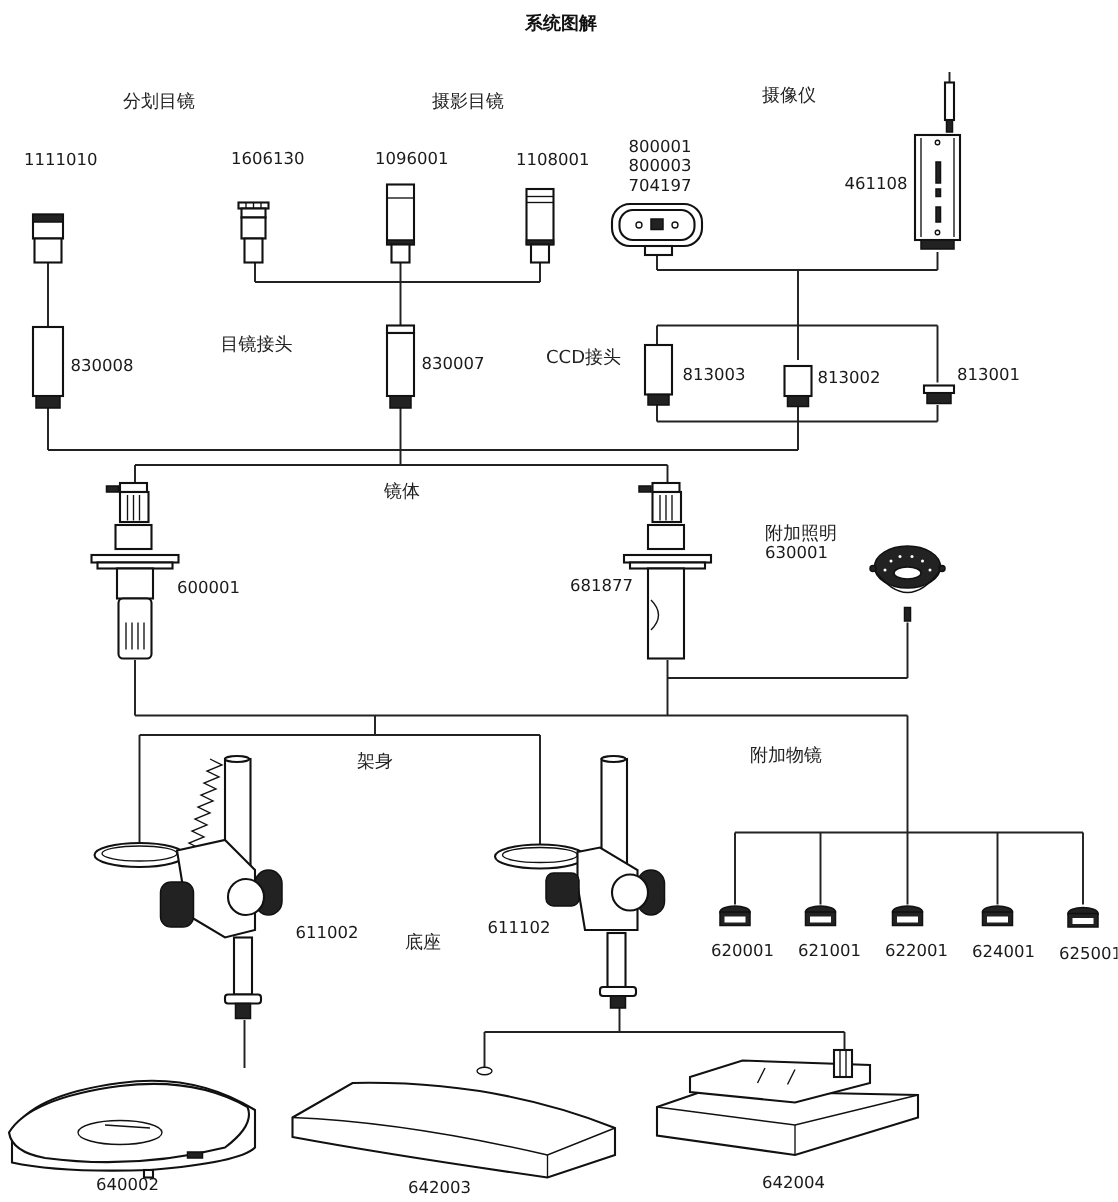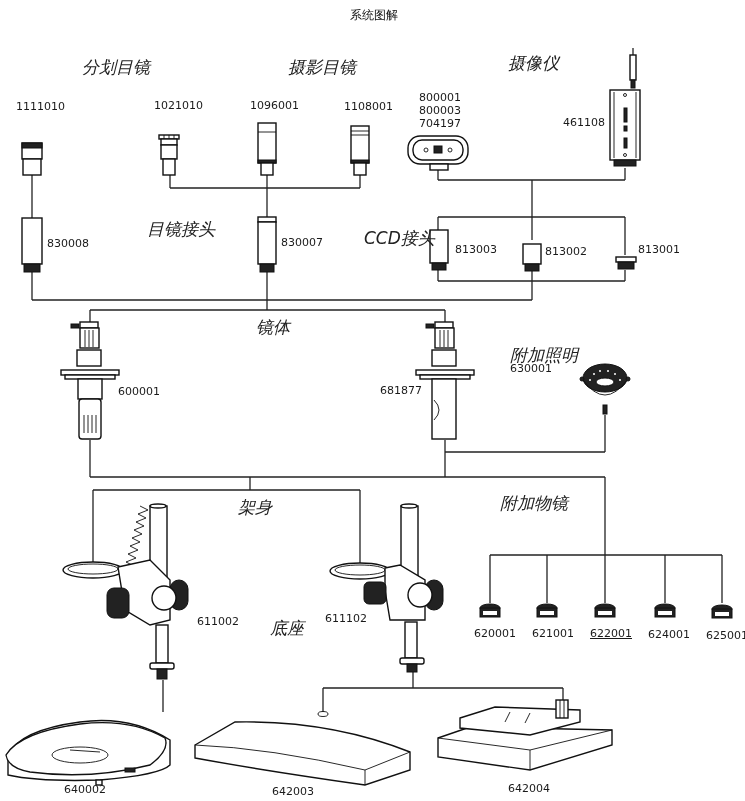--- a/index.html
+++ b/index.html
@@ -1,21 +1,21 @@
 <!DOCTYPE html>
 <html><head>
 <meta charset="utf-8">
 <style>
   html, body { margin:0; padding:0; background:#ffffff; }
   body { width:745px; height:801px; position:relative; overflow:hidden;
          font-family:"DejaVu Sans", "Liberation Sans", sans-serif; color:#111; }
   svg#diagram { position:absolute; left:0; top:0; }
   .lbl { position:absolute; font-size:11px; line-height:13px; white-space:nowrap; color:#1a1a1a; }
-  .cat { position:absolute; font-size:17px; line-height:14px; white-space:nowrap; color:#222;font-style:italic; }
-  .title { position:absolute; font-size:12px; font-weight:normal; line-height:14px; }
+  .cat { position:absolute; font-size:12px; line-height:14px; white-space:nowrap; color:#222; }
+  .title { position:absolute; font-size:12px; font-weight:bold; line-height:14px; }
   .multi span { display:block; }
   .ln { stroke:#222; stroke-width:1.3; fill:none; }
   .part { stroke:#111; stroke-width:1.4; fill:#fff; }
   .dark { fill:#222; stroke:#111; stroke-width:1; }
   .thin { stroke:#111; stroke-width:0.9; fill:none; }
 </style>
 </head>
 <body>
 
 <svg id="diagram" width="745" height="801" viewBox="0 0 745 801">
@@ -289,21 +289,21 @@
 <div class="cat" style="left:508px;top:56px;">摄像仪</div>
 <div class="cat" style="left:147px;top:222px;">目镜接头</div>
 <div class="cat" style="left:364px;top:231px;">CCD接头</div>
 <div class="cat" style="left:256px;top:320px;">镜体</div>
 <div class="cat" style="left:510px;top:348px;">附加照明</div>
 <div class="cat" style="left:238px;top:500px;">架身</div>
 <div class="cat" style="left:500px;top:496px;">附加物镜</div>
 <div class="cat" style="left:270px;top:621px;">底座</div>
 
 <div class="lbl" style="left:16px;top:100px;">1111010</div>
-<div class="lbl" style="left:154px;top:99px;">1021010</div>
+<div class="lbl" style="left:154px;top:99px;">1606130</div>
 <div class="lbl" style="left:250px;top:99px;">1096001</div>
 <div class="lbl" style="left:344px;top:100px;">1108001</div>
 
 <div class="lbl multi" style="left:419px;top:91px;">
   <span>800001</span>
   <span>800003</span>
   <span>704197</span>
 </div>
 <div class="lbl" style="left:563px;top:116px;">461108</div>
 
@@ -315,19 +315,19 @@
 
 <div class="lbl" style="left:118px;top:385px;">600001</div>
 <div class="lbl" style="left:380px;top:384px;">681877</div>
 <div class="lbl" style="left:510px;top:362px;">630001</div>
 
 <div class="lbl" style="left:197px;top:615px;">611002</div>
 <div class="lbl" style="left:325px;top:612px;">611102</div>
 
 <div class="lbl" style="left:474px;top:627px;">620001</div>
 <div class="lbl" style="left:532px;top:627px;">621001</div>
-<div class="lbl" style="left:590px;top:627px;text-decoration:underline;">622001</div>
+<div class="lbl" style="left:590px;top:627px;">622001</div>
 <div class="lbl" style="left:648px;top:628px;">624001</div>
 <div class="lbl" style="left:706px;top:629px;">625001</div>
 
 <div class="lbl" style="left:64px;top:783px;">640002</div>
 <div class="lbl" style="left:272px;top:785px;">642003</div>
 <div class="lbl" style="left:508px;top:782px;">642004</div>
 
 </body></html>

